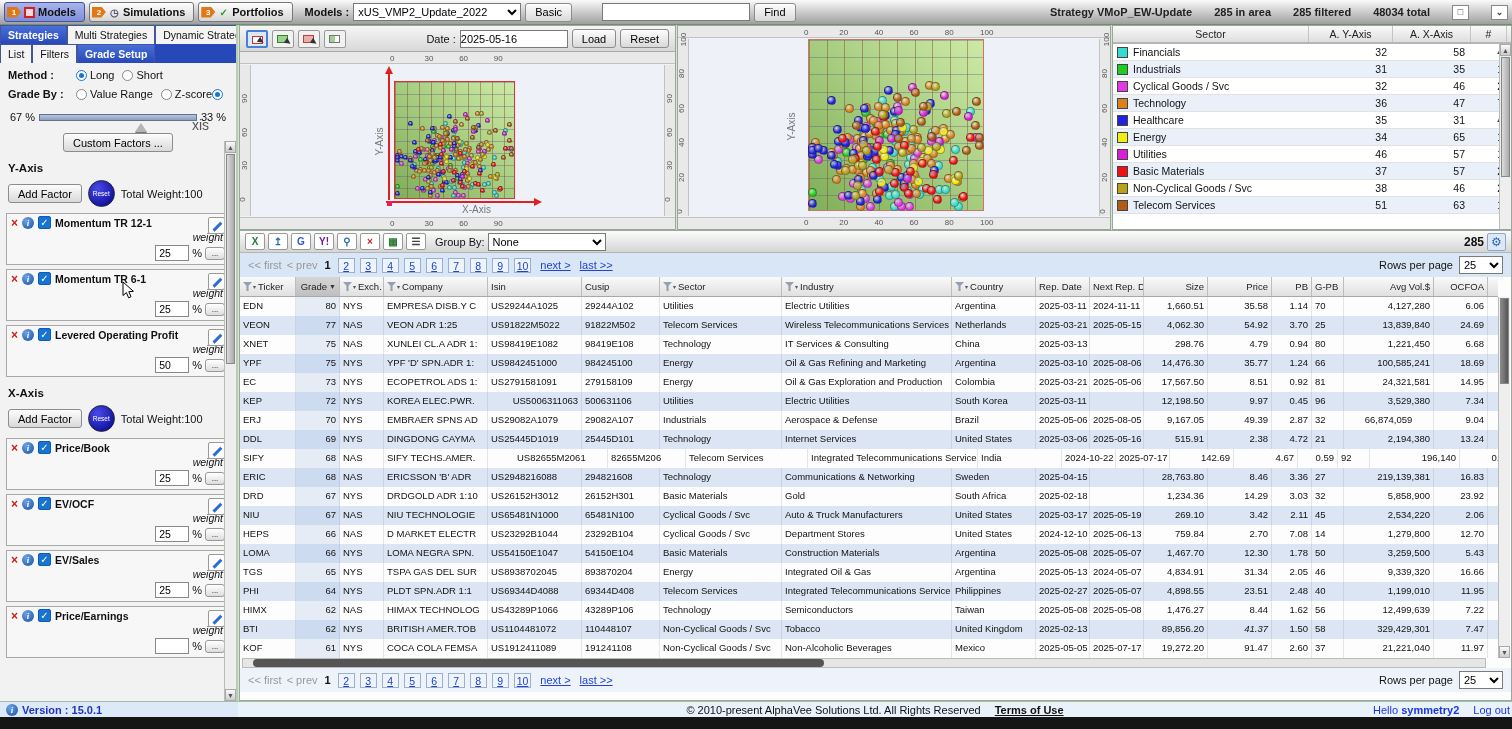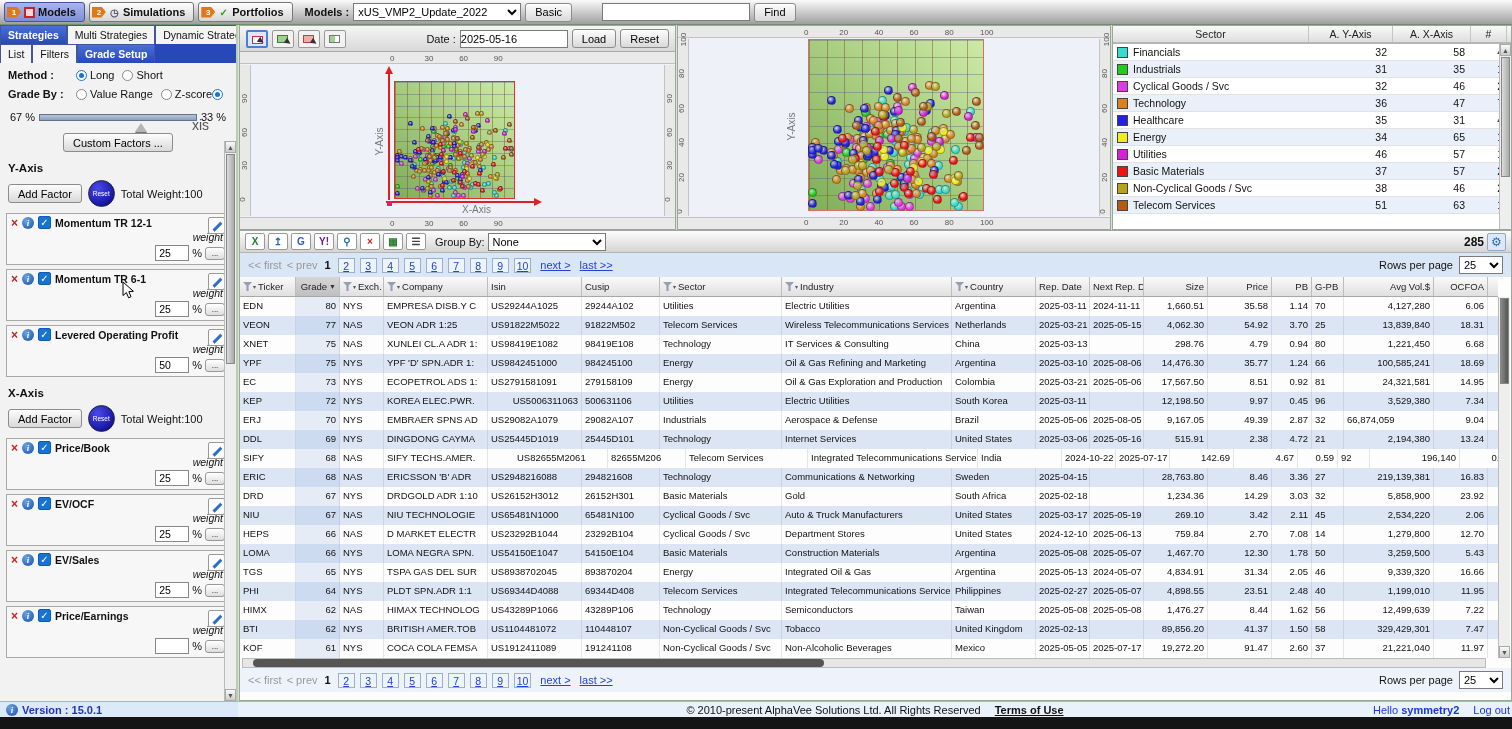--- a/index.html
+++ b/index.html
@@ -168,20 +168,28 @@
     <div class="navtab">
       <span class="numbadge">3</span>
       <span class="mini-ic" style="color:#2a9a2a;font-weight:900">✓</span>
       <span>Portfolios</span>
     </div>
     <span class="lbl-b" style="margin-left:8px">Models :</span>
     <select class="sel" style="width:168px"><option>xUS_VMP2_Update_2022</option></select>
     <button class="btn">Basic</button>
     <input class="tin" style="width: 148px; margin-left: 26px;" value="">
     <button class="btn">Find</button>
+    <div id="strategyinfo">
+      <span>Strategy VMoP_EW-Update</span>
+      <span>285 in area</span>
+      <span>285 filtered</span>
+      <span>48034 total</span>
+      <span class="winbtn">□</span>
+      <span class="winbtn">⌄</span>
+    </div>
   </div>
 
   <div id="sidebar" class="abs">
     <div class="tabrow">
       <span class="ttab active">Strategies</span>
       <span class="ttab">Multi Strategies</span>
       <span class="ttab">Dynamic Strategies</span>
     </div>
     <div class="tabrow">
       <span class="ttab">List</span>
@@ -1239,21 +1247,21 @@
           <div class="td" style="width: 122px;">Telecom Services</div>
           <div class="td" style="width: 170px;">Wireless Telecommunications Services (n</div>
           <div class="td" style="width: 84px;">Netherlands</div>
           <div class="td" style="width: 54px;">2025-03-21</div>
           <div class="td" style="width: 54px;">2025-05-15</div>
           <div class="td" style="width: 64px; text-align: right;">4,062.30</div>
           <div class="td" style="width: 64px; text-align: right;">54.92</div>
           <div class="td" style="width: 40px; text-align: right;">3.70</div>
           <div class="td" style="width: 32px;">25</div>
           <div class="td" style="width: 90px; text-align: right;">13,839,840</div>
-          <div class="td" style="width: 54px; text-align: right;">18.31</div>
+          <div class="td" style="width: 54px; text-align: right;">24.69</div>
         </div>
         <div class="tr">
           <div class="td" style="width: 56px;">XNET</div>
           <div class="td gcol" style="width: 44px; text-align: right;">75</div>
           <div class="td" style="width: 44px;">NAS</div>
           <div class="td" style="width: 104px;">XUNLEI CL.A ADR 1:</div>
           <div class="td" style="width: 94px;">US98419E1082</div>
           <div class="td" style="width: 78px;">98419E108</div>
           <div class="td" style="width: 122px;">Technology</div>
           <div class="td" style="width: 170px;">IT Services &amp; Consulting</div>
@@ -1333,21 +1341,21 @@
           <div class="td" style="width: 78px;">29082A107</div>
           <div class="td" style="width: 122px;">Industrials</div>
           <div class="td" style="width: 170px;">Aerospace &amp; Defense</div>
           <div class="td" style="width: 84px;">Brazil</div>
           <div class="td" style="width: 54px;">2025-05-06</div>
           <div class="td" style="width: 54px;">2025-08-05</div>
           <div class="td" style="width: 64px; text-align: right;">9,167.05</div>
           <div class="td" style="width: 64px; text-align: right;">49.39</div>
           <div class="td" style="width: 40px; text-align: right;">2.87</div>
           <div class="td" style="width: 32px;">32</div>
-          <div class="td" style="width: 90px; text-align: left;">66,874,059</div>
+          <div class="td" style="width: 90px; text-align: center;">66,874,059</div>
           <div class="td" style="width: 54px; text-align: right;">9.04</div>
         </div>
         <div class="tr">
           <div class="td" style="width: 56px;">DDL</div>
           <div class="td gcol" style="width: 44px; text-align: right;">69</div>
           <div class="td" style="width: 44px;">NYS</div>
           <div class="td" style="width: 104px;">DINGDONG CAYMA</div>
           <div class="td" style="width: 94px;">US25445D1019</div>
           <div class="td" style="width: 78px;">25445D101</div>
           <div class="td" style="width: 122px;">Technology</div>
@@ -1539,21 +1547,21 @@
           <div class="td" style="width: 44px;">NYS</div>
           <div class="td" style="width: 104px;">BRITISH AMER.TOB</div>
           <div class="td" style="width: 94px;">US1104481072</div>
           <div class="td" style="width: 78px;">110448107</div>
           <div class="td" style="width: 122px;">Non-Cyclical Goods / Svc</div>
           <div class="td" style="width: 170px;">Tobacco</div>
           <div class="td" style="width: 84px;">United Kingdom</div>
           <div class="td" style="width: 54px;">2025-02-13</div>
           <div class="td" style="width: 54px;"></div>
           <div class="td" style="width: 64px; text-align: right;">89,856.20</div>
-          <div class="td" style="width: 64px; text-align: right;">41.37</div>
+          <div class="td" style="width: 64px; text-align: right; font-style: italic;">41.37</div>
           <div class="td" style="width: 40px; text-align: right;">1.50</div>
           <div class="td" style="width: 32px;">58</div>
           <div class="td" style="width: 90px; text-align: right;">329,429,301</div>
           <div class="td" style="width: 54px; text-align: right;">7.47</div>
         </div>
         <div class="tr">
           <div class="td" style="width: 56px;">KOF</div>
           <div class="td gcol" style="width: 44px; text-align: right;">61</div>
           <div class="td" style="width: 44px;">NYS</div>
           <div class="td" style="width: 104px;">COCA COLA FEMSA</div>

